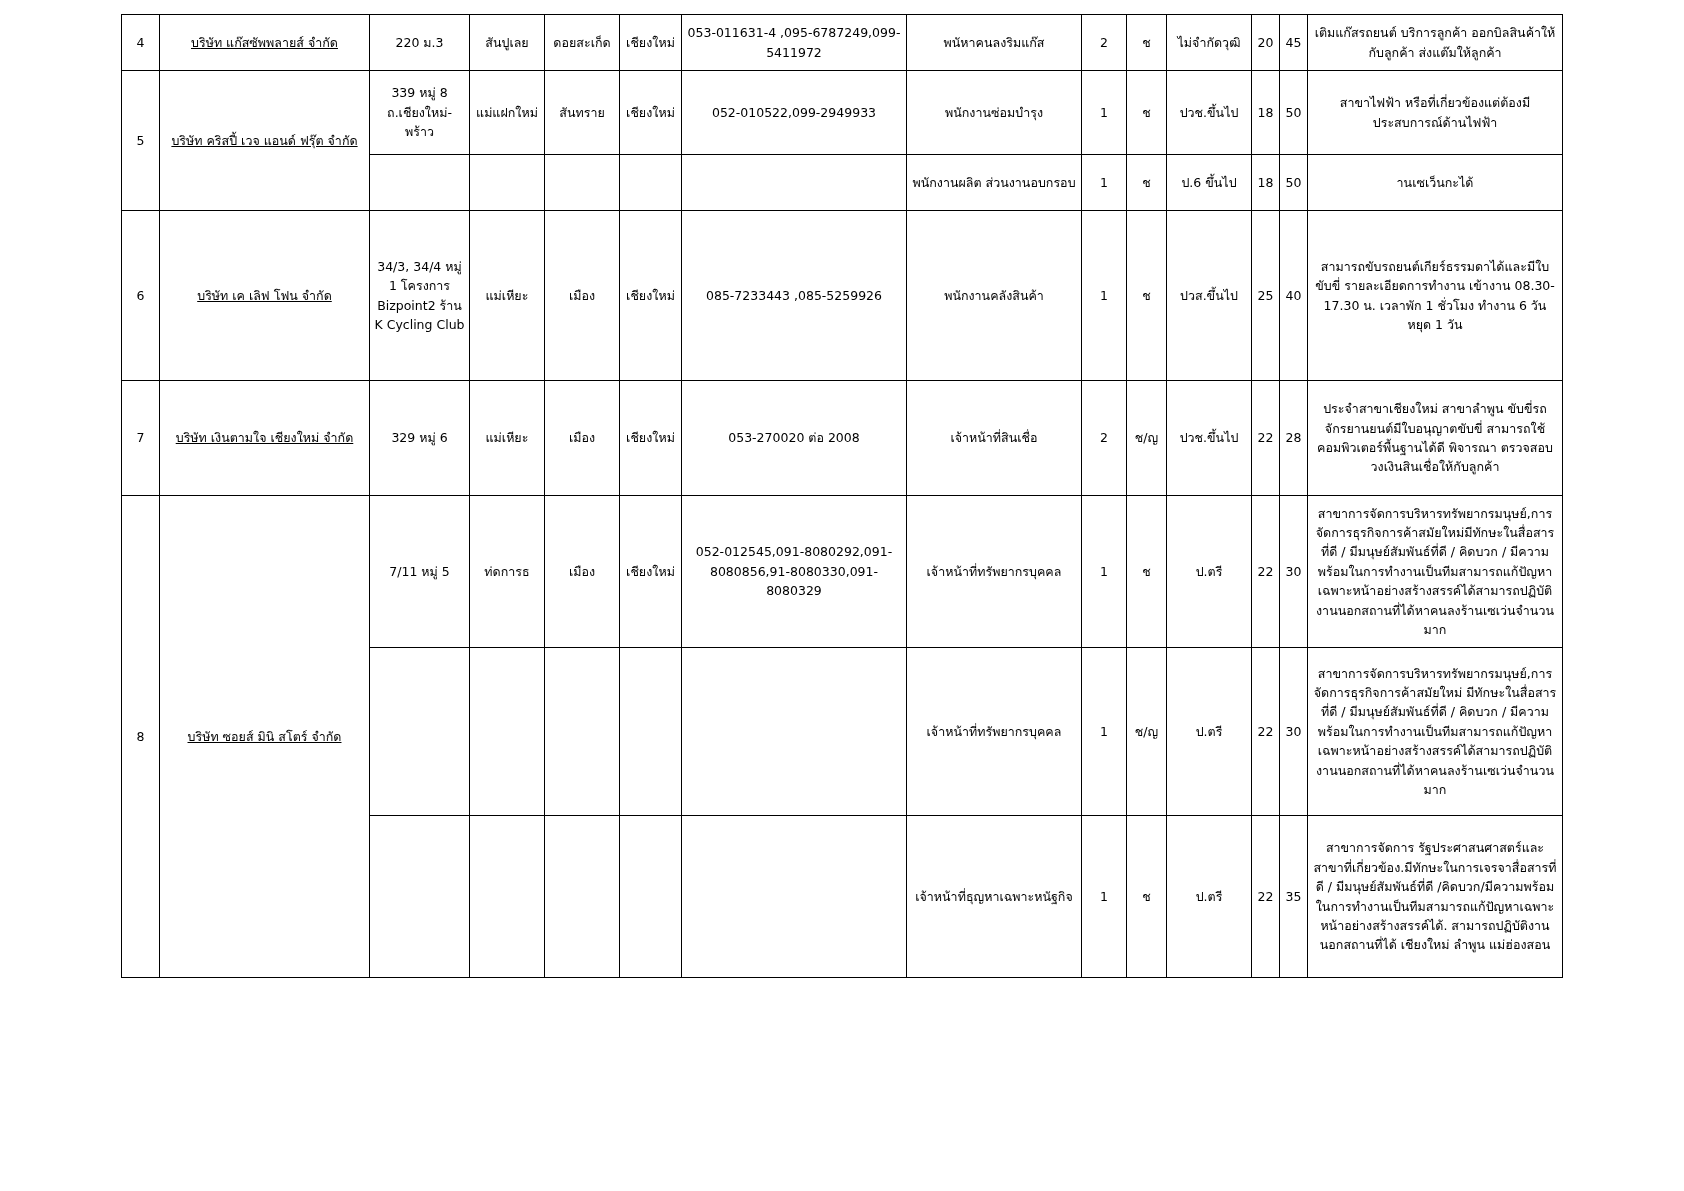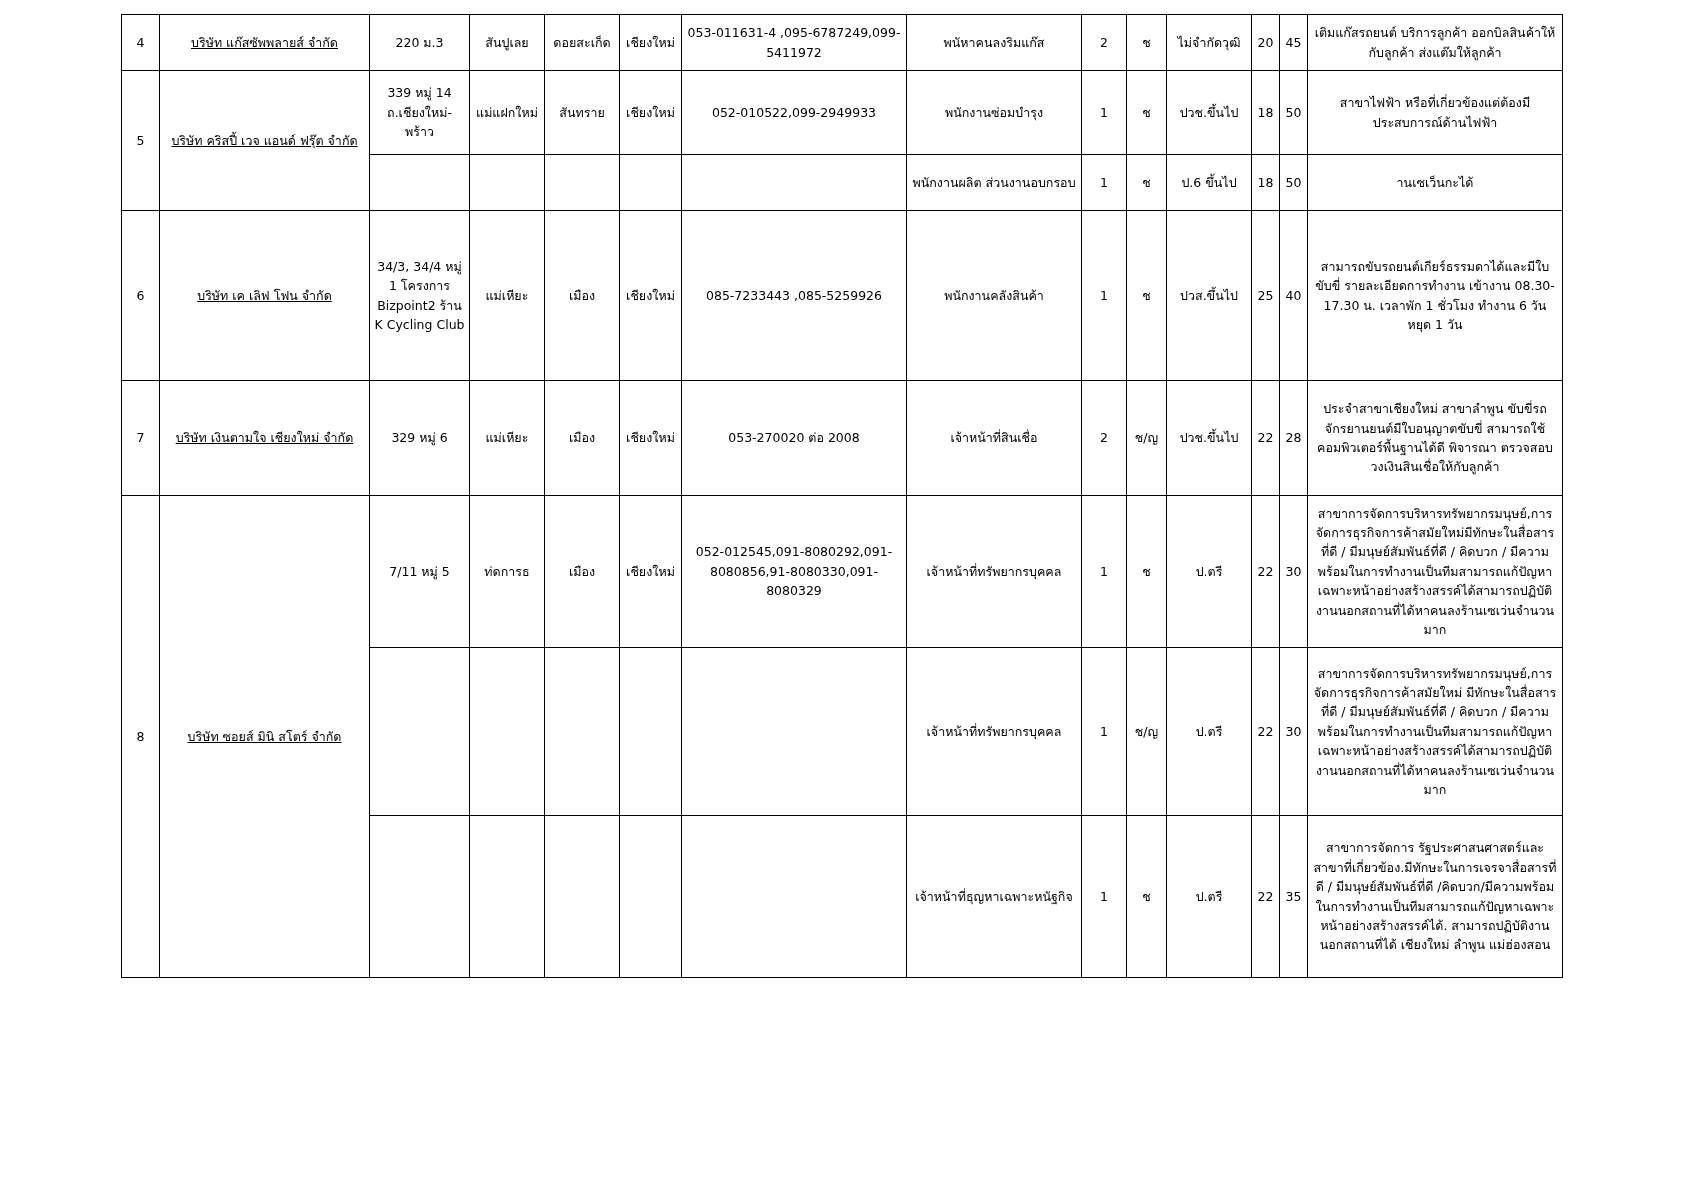--- a/index.html
+++ b/index.html
@@ -125,21 +125,21 @@
         <td class="num">ช</td>
         <td>ไม่จำกัดวุฒิ</td>
         <td class="num">20</td>
         <td class="num">45</td>
         <td class="note">เติมแก๊สรถยนต์ บริการลูกค้า ออกบิลสินค้าให้กับลูกค้า ส่งแต๊มให้ลูกค้า</td>
       </tr>
 
       <tr class="row-5a">
         <td class="num" rowspan="2">5</td>
         <td class="company" rowspan="2">บริษัท คริสปี้ เวจ แอนด์ ฟรุ๊ต จำกัด</td>
-        <td class="address">339 หมู่ 14 ถ.เชียงใหม่-พร้าว</td>
+        <td class="address">339 หมู่ 8 ถ.เชียงใหม่-พร้าว</td>
         <td>แม่แฝกใหม่</td>
         <td>สันทราย</td>
         <td>เชียงใหม่</td>
         <td class="phone">052-010522,099-2949933</td>
         <td class="pos">พนักงานซ่อมบำรุง</td>
         <td class="num">1</td>
         <td class="num">ช</td>
         <td>ปวช.ขึ้นไป</td>
         <td class="num">18</td>
         <td class="num">50</td>

